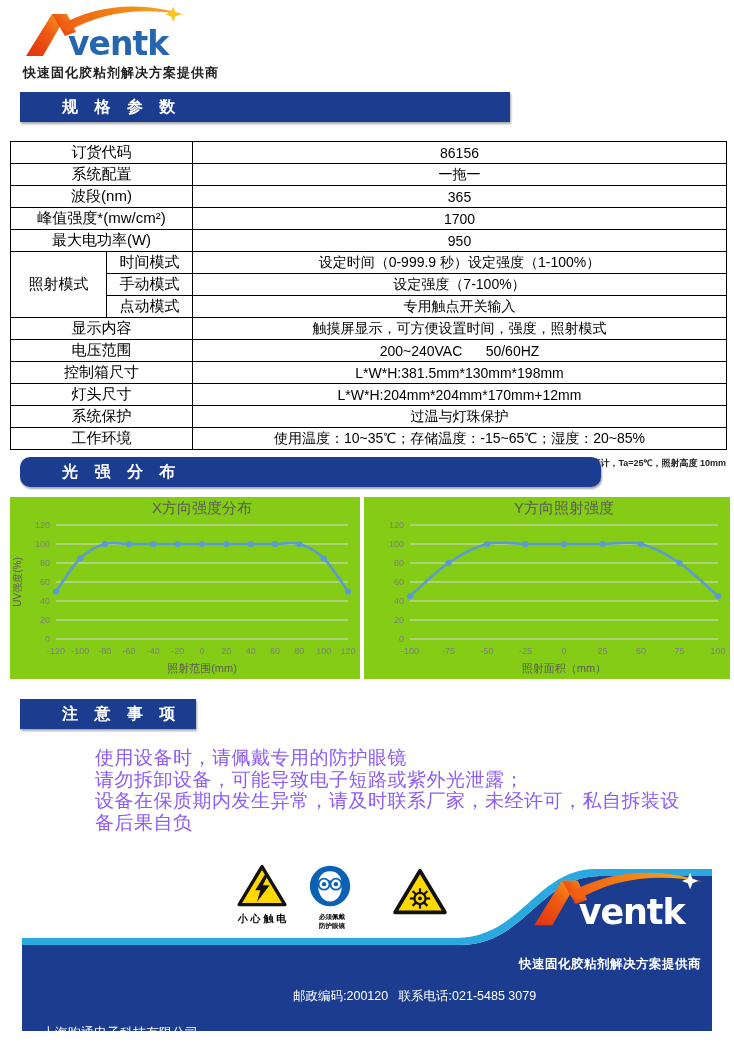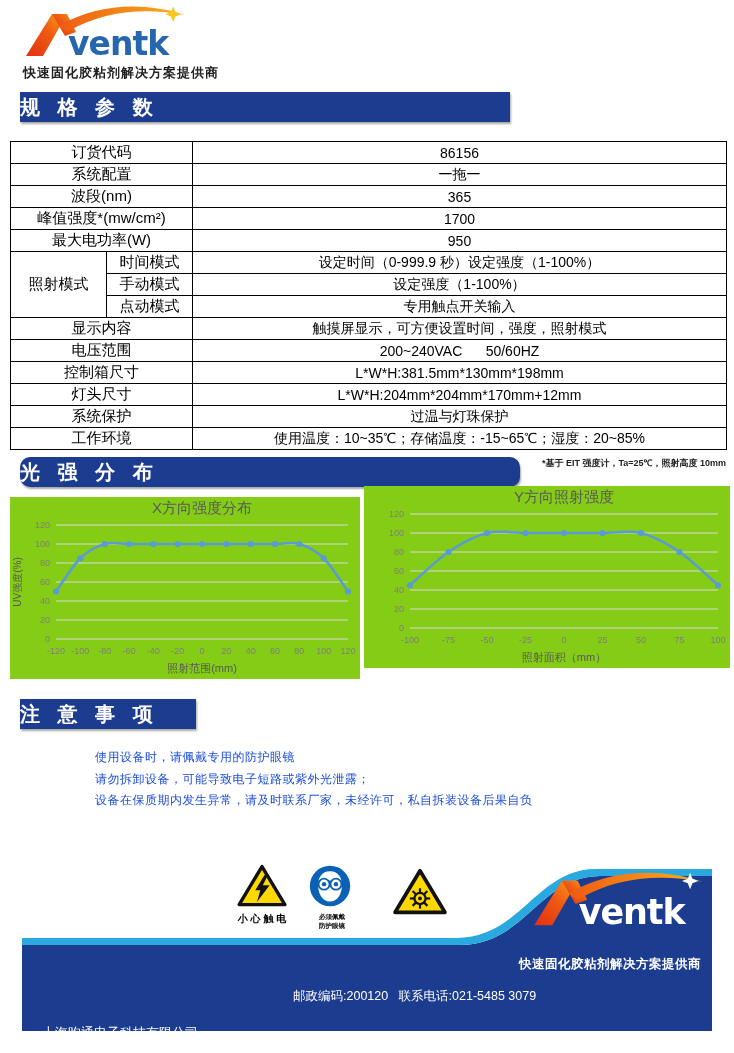--- a/index.html
+++ b/index.html
@@ -3,36 +3,36 @@
 <meta charset="utf-8">
 <style>
   html,body{margin:0;padding:0;}
   body{width:734px;height:1053px;background:#ffffff;font-family:"Liberation Sans",sans-serif;position:relative;overflow:hidden;}
   .abs{position:absolute;}
 
   
   .tagline{font-size:13px;font-weight:bold;color:#222;letter-spacing:1px;}
 
   
-  .section-bar{background:#1c3c90;color:#fff;font-size:20px;font-weight:bold;
-    letter-spacing:6px;line-height:30px;height:30px;box-sizing:border-box;
+  .section-bar{background:#1c3c90;color:#fff;font-size:16px;font-weight:bold;
+    letter-spacing:6px;line-height:30px;height:30px;padding-left:42px;box-sizing:border-box;
     box-shadow:1px 2px 2px rgba(0,0,0,0.35);}
 
   
   table.spec{border-collapse:collapse;table-layout:fixed;width:716px;}
   table.spec td{border:1.5px solid #000;height:21px;text-align:center;vertical-align:middle;
     font-size:14px;color:#000;padding:0 2px;overflow:hidden;white-space:pre;}
   table.spec td.lbl{font-size:15px;}
   .footnote{font-size:9px;color:#222;text-align:right;font-weight:bold;}
 
   
   .chart-box{background:#84cc16;}
 
   
-  .precautions{font-size:12px;color:#1d4ed8;line-height:21.5px;letter-spacing:0.5px;}
+  .precautions{font-size:19px;color:#8b5cf6;line-height:21.5px;letter-spacing:0.5px;}
 
   
   .warn-label{font-size:10px;font-weight:bold;color:#000;text-align:center;}
   .goggle-label{font-size:6.5px;font-weight:bold;color:#000;text-align:center;line-height:9px;}
 
   
   .footer-text{color:#fff;}
   .f-company{font-size:13px;line-height:27px;white-space:pre;}
   .f-contact{font-size:12.5px;line-height:21px;white-space:pre;}
   .f-tagline{font-size:12.5px;font-weight:bold;letter-spacing:0.5px;}
@@ -99,21 +99,21 @@
     <td colspan="2" class="lbl">最大电功率(W)</td>
     <td class="val">950</td>
   </tr>
   <tr>
     <td rowspan="3" class="lbl">照射模式</td>
     <td class="lbl">时间模式</td>
     <td class="val">设定时间（0-999.9 秒）设定强度（1-100%）</td>
   </tr>
   <tr>
     <td class="lbl">手动模式</td>
-    <td class="val">设定强度（1-100%）</td>
+    <td class="val">设定强度（7-100%）</td>
   </tr>
   <tr>
     <td class="lbl">点动模式</td>
     <td class="val">专用触点开关输入</td>
   </tr>
   <tr>
     <td colspan="2" class="lbl">显示内容</td>
     <td class="val">触摸屏显示，可方便设置时间，强度，照射模式</td>
   </tr>
   <tr>
@@ -134,21 +134,21 @@
   </tr>
   <tr>
     <td colspan="2" class="lbl">工作环境</td>
     <td class="val">使用温度：10~35℃；存储温度：-15~65℃；湿度：20~85%</td>
   </tr>
 </tbody>
     </table>
 </div>
 <div class="abs footnote" style="left:10px;top:456px;width:716px;">*基于 EIT 强度计，Ta=25℃，照射高度 10mm</div>
 
-<div class="abs section-bar" style="left:20px;top:457px;width:500px;border-radius:10px;">光 强 分 布</div>
+<div class="abs section-bar" style="left:20px;top:457px;width:581px;border-radius:10px;">光 强 分 布</div>
 
 <div id="chart0" class="abs chart-box" style="left:10px;top:497px;width:350px;height:182px;"><svg width="350" height="182" viewBox="0 0 350 182">
       <text x="192" y="16" text-anchor="middle" font-size="15" fill="#595959">X方向强度分布</text>
       <line x1="46" x2="338" y1="142" y2="142" stroke="#d9d9d9" stroke-width="1"></line>
       <text x="40" y="145" text-anchor="end" font-size="9" fill="#7f7f7f">0</text>
       <line x1="46" x2="338" y1="123" y2="123" stroke="#d9d9d9" stroke-width="1"></line>
       <text x="40" y="126" text-anchor="end" font-size="9" fill="#7f7f7f">20</text>
       <line x1="46" x2="338" y1="104" y2="104" stroke="#d9d9d9" stroke-width="1"></line>
       <text x="40" y="107" text-anchor="end" font-size="9" fill="#7f7f7f">40</text>
       <line x1="46" x2="338" y1="85" y2="85" stroke="#d9d9d9" stroke-width="1"></line>
@@ -182,21 +182,21 @@
       <circle cx="143.33333333333331" cy="47" r="3.1" fill="#5B9BD5"></circle>
       <circle cx="167.66666666666669" cy="47" r="3.1" fill="#5B9BD5"></circle>
       <circle cx="192" cy="47" r="3.1" fill="#5B9BD5"></circle>
       <circle cx="216.33333333333334" cy="47" r="3.1" fill="#5B9BD5"></circle>
       <circle cx="240.66666666666666" cy="47" r="3.1" fill="#5B9BD5"></circle>
       <circle cx="265" cy="47" r="3.1" fill="#5B9BD5"></circle>
       <circle cx="289.33333333333337" cy="47" r="3.1" fill="#5B9BD5"></circle>
       <circle cx="313.66666666666663" cy="61.25" r="3.1" fill="#5B9BD5"></circle>
       <circle cx="338" cy="94.5" r="3.1" fill="#5B9BD5"></circle>
     </svg></div>
-<div id="chart1" class="abs chart-box" style="left:364px;top:486px;width:366px;height:182px;"><svg width="366" height="182" viewBox="0 0 366 182">
+<div id="chart1" class="abs chart-box" style="left:364px;top:497px;width:366px;height:182px;"><svg width="366" height="182" viewBox="0 0 366 182">
       <text x="200" y="16" text-anchor="middle" font-size="15" fill="#595959">Y方向照射强度</text>
       <line x1="46" x2="354" y1="142" y2="142" stroke="#d9d9d9" stroke-width="1"></line>
       <text x="40" y="145" text-anchor="end" font-size="9" fill="#7f7f7f">0</text>
       <line x1="46" x2="354" y1="123" y2="123" stroke="#d9d9d9" stroke-width="1"></line>
       <text x="40" y="126" text-anchor="end" font-size="9" fill="#7f7f7f">20</text>
       <line x1="46" x2="354" y1="104" y2="104" stroke="#d9d9d9" stroke-width="1"></line>
       <text x="40" y="107" text-anchor="end" font-size="9" fill="#7f7f7f">40</text>
       <line x1="46" x2="354" y1="85" y2="85" stroke="#d9d9d9" stroke-width="1"></line>
       <text x="40" y="88" text-anchor="end" font-size="9" fill="#7f7f7f">60</text>
       <line x1="46" x2="354" y1="66" y2="66" stroke="#d9d9d9" stroke-width="1"></line>

